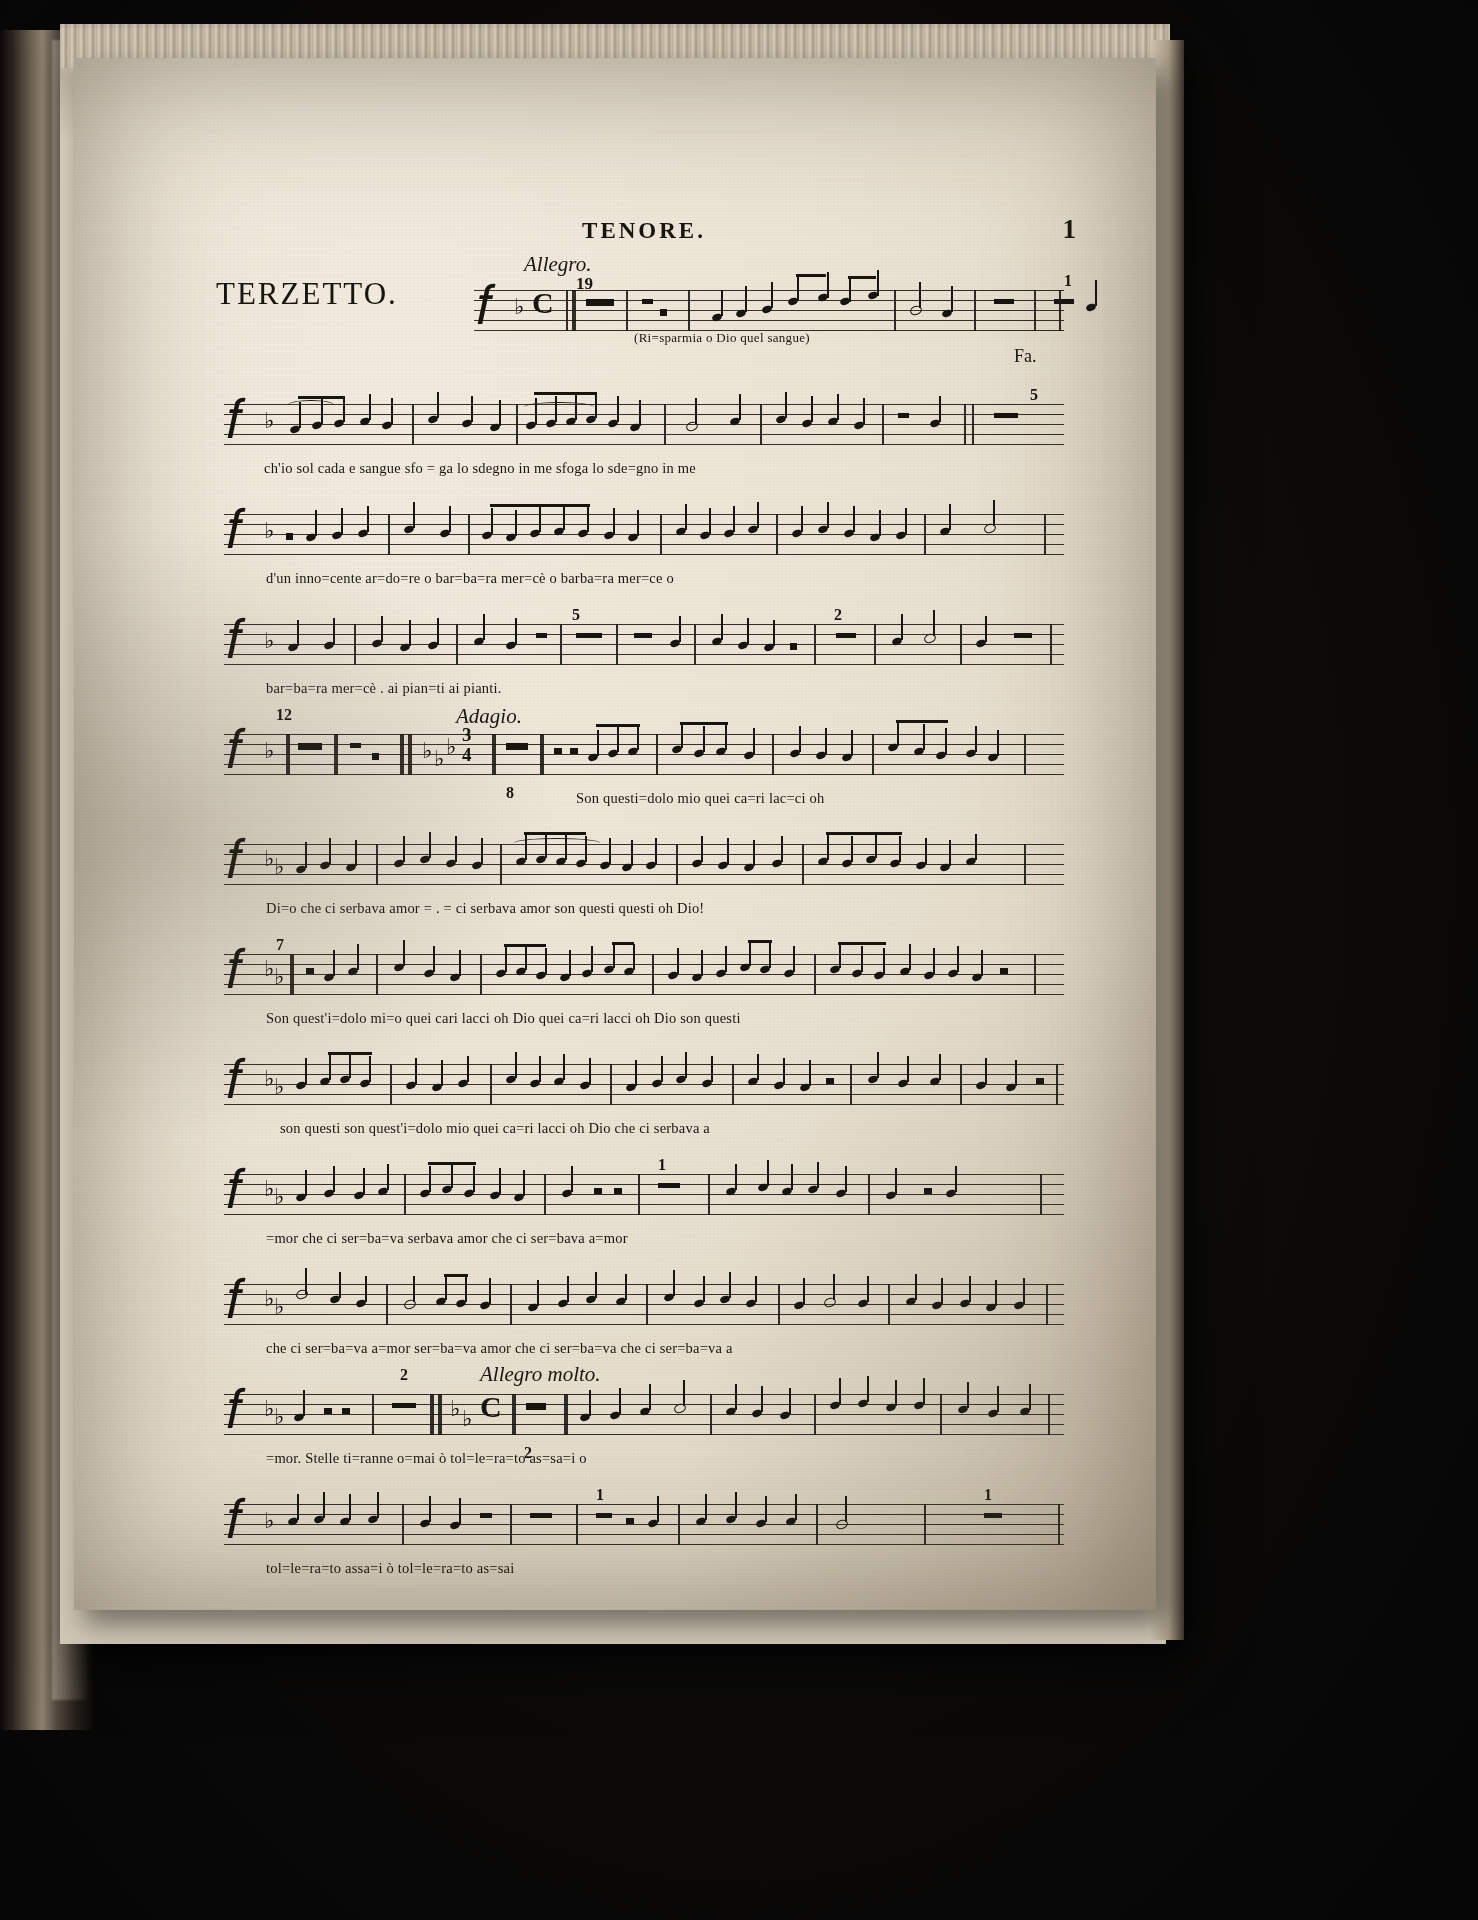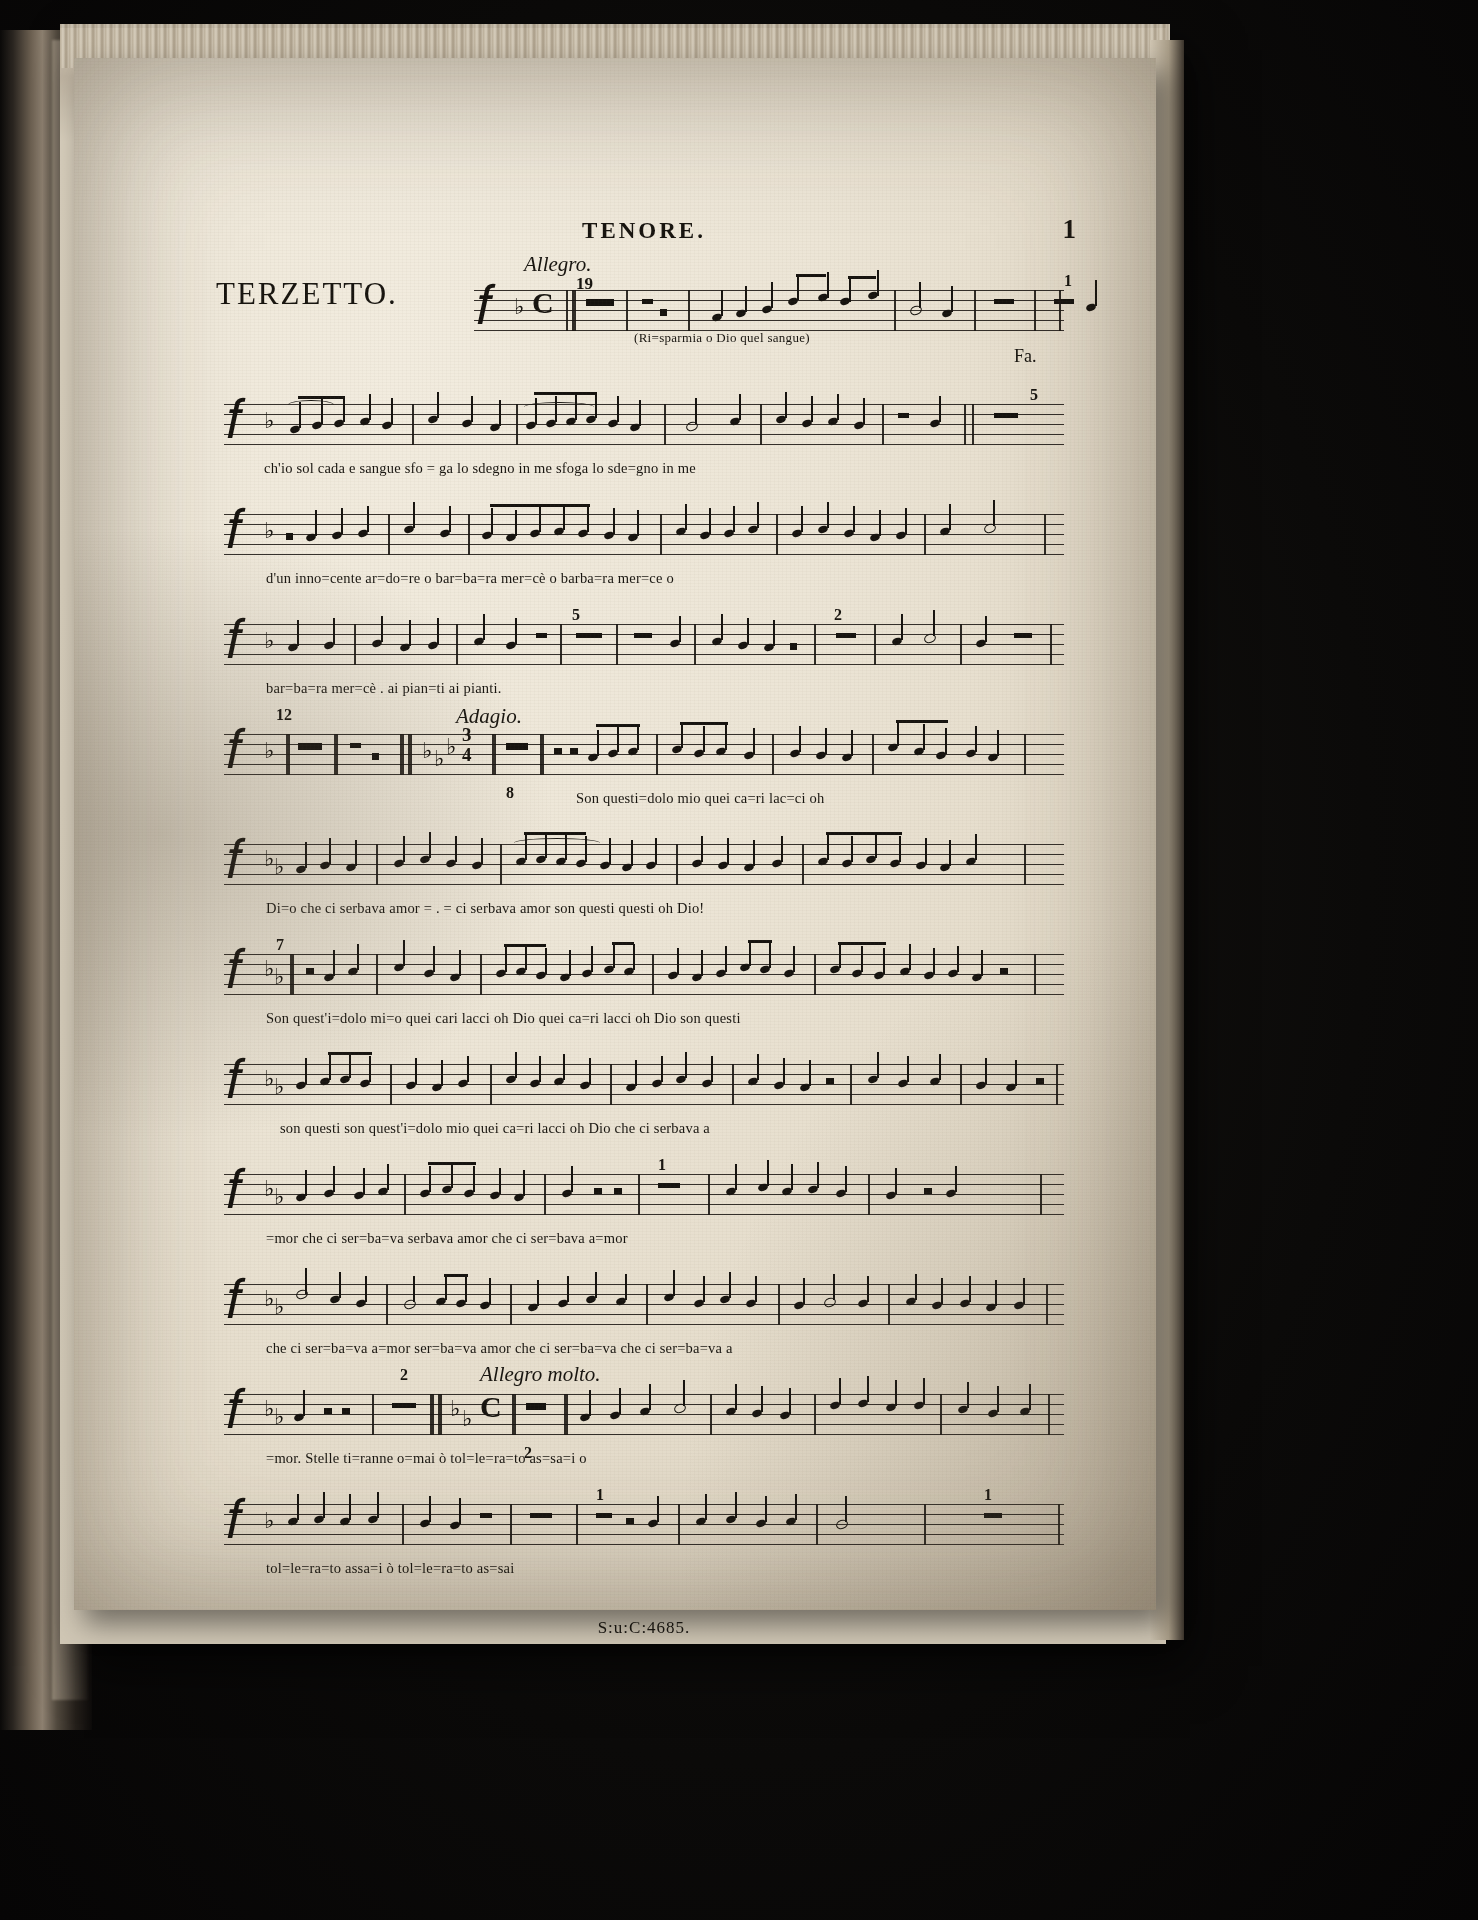--- a/index.html
+++ b/index.html
@@ -1098,19 +1098,18 @@
           <div class="barline" style="left:700px;"></div>
 
           <div class="rest" style="left:760px; top:9px; width:18px;"></div>
           <div class="barline" style="left:834px;"></div>
         </div>
         <div class="mnum" style="left:372px; top:-18px;">1</div>
         <div class="mnum" style="left:760px; top:-18px;">1</div>
         <div class="lyric" style="left:42px; top:56px;">tol=le=ra=to assa=i          ò  tol=le=ra=to as=sai</div>
       </div>
 
-      <div class="plateno" style="top:1400px;">S:u:C:4685.</div>
 
     </div>
     <div class="grain"></div>
     <div class="vignette"></div>
   </div>
 </div>
 
 </body></html>

